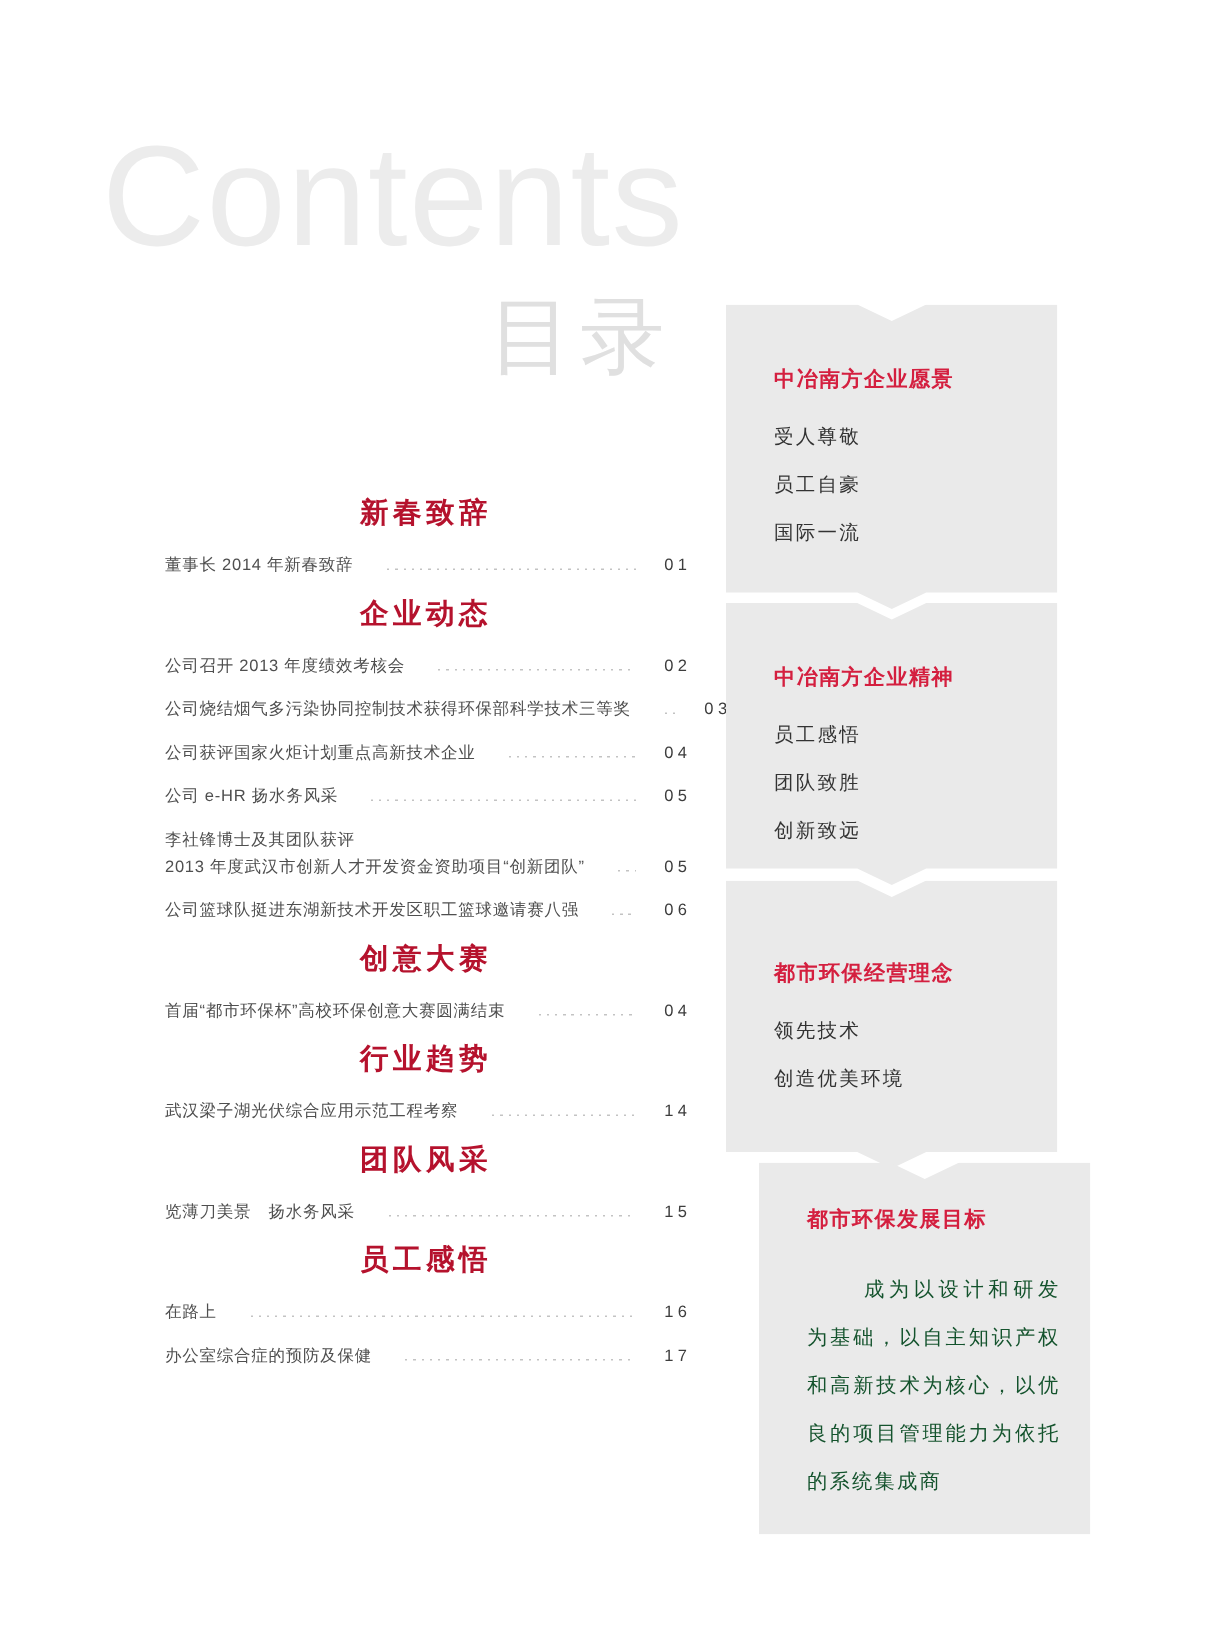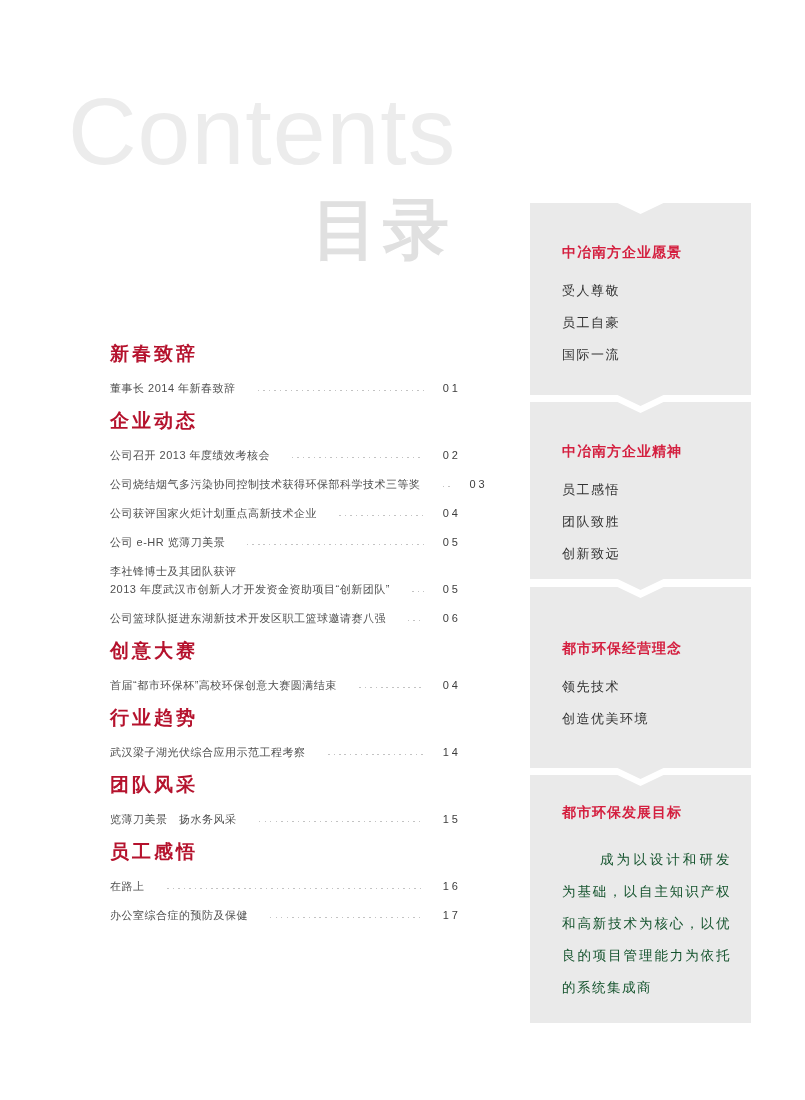--- a/index.html
+++ b/index.html
@@ -20,30 +20,31 @@
     font-family:"Liberation Sans","DejaVu Sans",sans-serif;
   }
   
   .title-en{
     position:absolute;left:68px;top:84px;
     font-size:95px;line-height:1;font-weight:400;
     color:var(--title-en-gray);letter-spacing:1px;
   }
   .title-cn{
     position:absolute;left:312px;top:196px;width:150px;
-    font-size:66px;line-height:1;font-weight:700;
-    color:var(--title-cn-gray);letter-spacing:5px;white-space:nowrap;
+    font-size:56px;line-height:1;font-weight:400;
+    color:var(--title-cn-gray);letter-spacing:5px;white-space:nowrap;text-align:center;
   }
   
   .toc{position:absolute;left:110px;top:329px;width:348px;}
   .toc-heading{
-    margin:15px 0 18px 0;height:20px;line-height:20px;
+    margin:4px 0 18px 0;height:20px;line-height:20px;
     font-family:"Liberation Serif","DejaVu Serif",serif;
     font-size:19px;font-weight:700;letter-spacing:3px;
     color:var(--accent-toc-heading);
+    text-align:center;
   }
   .entry-line{
     font-size:11px;line-height:12px;letter-spacing:0.5px;
     color:var(--entry-text);margin-bottom:6px;white-space:nowrap;
   }
   .entry-row{
     display:flex;align-items:flex-end;
     margin-bottom:17px;line-height:12px;gap:13px;
   }
   .entry-title{
@@ -52,36 +53,36 @@
   }
   .leader{
     flex:1 1 auto;min-width:8px;height:1.5px;margin:0 6px 3px 9px;
     background-image:repeating-linear-gradient(to right,var(--leader-dots) 0 1.5px,transparent 1.5px 5.5px);
   }
   .pagenum{
     font-size:11px;letter-spacing:3px;margin-right:-3px;
     color:var(--page-number);flex:0 0 auto;white-space:nowrap;
   }
   
-  .sidebar{position:absolute;left:530px;top:0;width:221px;height:892px;}
+  .sidebar{position:absolute;left:484px;top:0;width:221px;height:892px;}
   .box{
     position:absolute;left:0;width:221px;box-sizing:border-box;
     background:var(--box-gray);
     padding:40px 20px 0 32px;
     clip-path:polygon(0 0,calc(50% - 23px) 0,50% 11px,calc(50% + 23px) 0,100% 0,
                       100% calc(100% - 11px),calc(50% + 23px) calc(100% - 11px),
                       50% 100%,calc(50% - 23px) calc(100% - 11px),0 calc(100% - 11px));
   }
   .box--last{
     clip-path:polygon(0 0,calc(50% - 23px) 0,50% 11px,calc(50% + 23px) 0,100% 0,100% 100%,0 100%);
   }
   .box-0{top:203px;height:203px;}
   .box-1{top:402px;height:188px;}
   .box-2{top:587px;height:192px;padding-top:52px;}
-  .box-3{top:775px;height:248px;padding-top:28px;}
+  .box-3{top:775px;height:248px;padding-top:28px;margin-left:22px;}
   .box-heading{
     font-size:14px;font-weight:700;letter-spacing:1px;line-height:18px;
     color:var(--accent-sidebar-heading);margin:0 0 23px 0;white-space:nowrap;
   }
   .box-item{
     font-size:13px;line-height:14px;letter-spacing:1.5px;
     color:var(--sidebar-item-text);margin-bottom:18px;white-space:nowrap;
   }
   .box-paragraph{
     margin:10px 0 0 0;font-size:13.5px;line-height:32px;letter-spacing:1.5px;
@@ -117,21 +118,21 @@
     <span class="entry-title">公司烧结烟气多污染协同控制技术获得环保部科学技术三等奖</span>
     <span class="leader"></span>
     <span class="pagenum">03</span>
   </div>
           <div class="entry-row">
     <span class="entry-title">公司获评国家火炬计划重点高新技术企业</span>
     <span class="leader"></span>
     <span class="pagenum">04</span>
   </div>
           <div class="entry-row">
-    <span class="entry-title">公司 e-HR 览薄刀美景</span>
+    <span class="entry-title">公司 e-HR 扬水务风采</span>
     <span class="leader"></span>
     <span class="pagenum">05</span>
   </div>
           <div class="entry-line">李社锋博士及其团队获评</div>
           <div class="entry-row">
     <span class="entry-title">2013 年度武汉市创新人才开发资金资助项目“创新团队”</span>
     <span class="leader"></span>
     <span class="pagenum">05</span>
   </div>
           <div class="entry-row">

